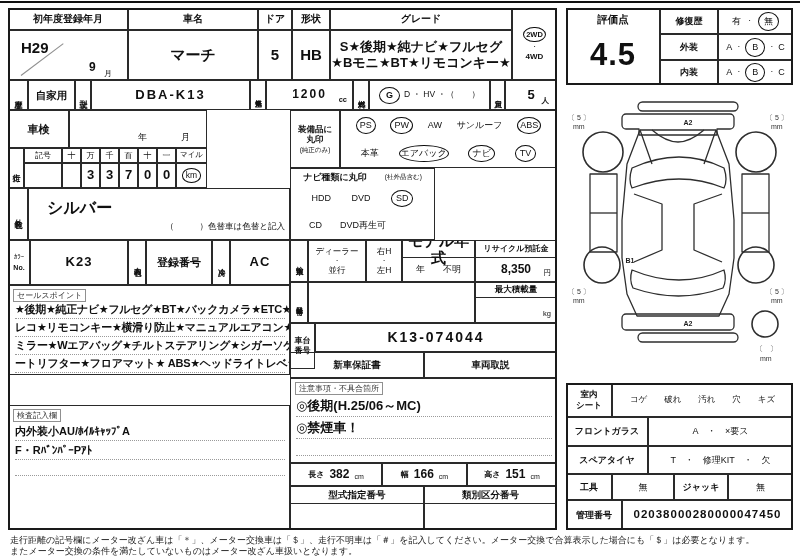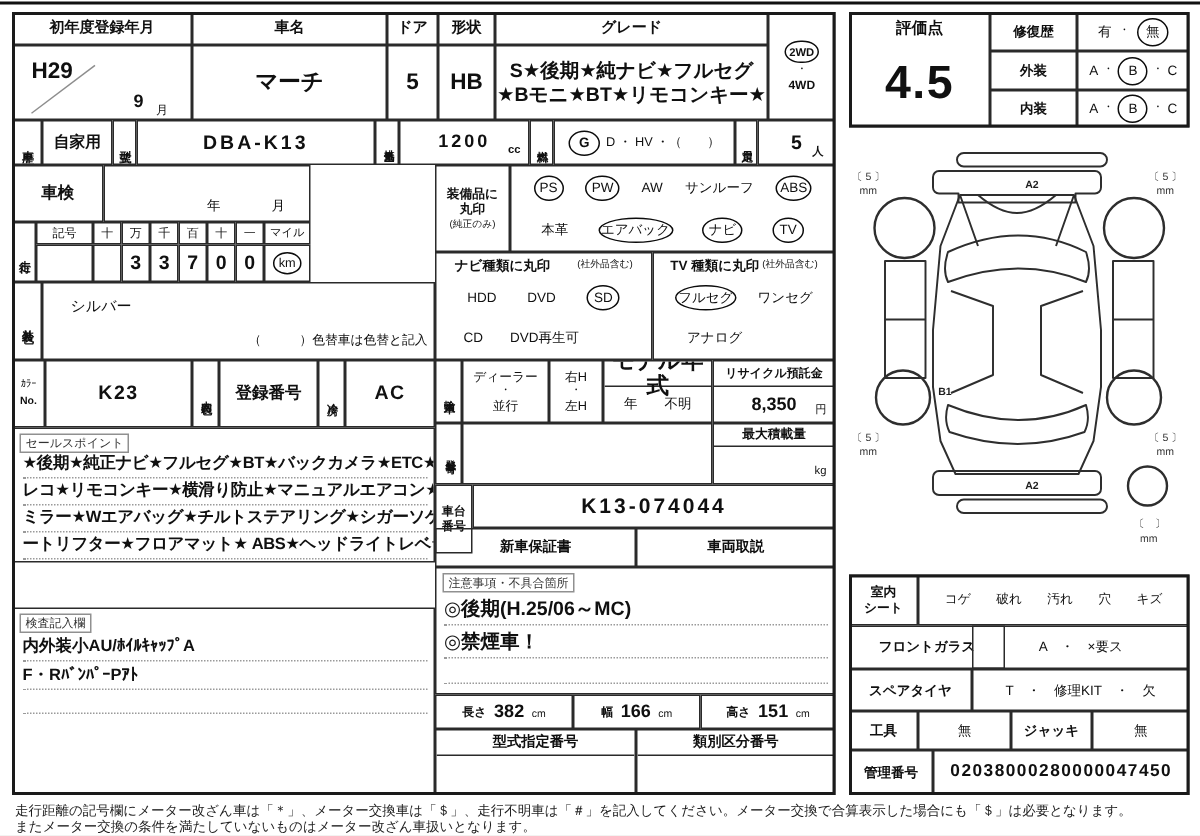--- a/index.html
+++ b/index.html
@@ -87,21 +87,21 @@
   <div class="c" style="left:100px;top:163px;width:19px;height:25px;font-size:13px;font-weight:700">3</div>
   <div class="c" style="left:119px;top:163px;width:19px;height:25px;font-size:13px;font-weight:700">7</div>
   <div class="c" style="left:138px;top:163px;width:19px;height:25px;font-size:13px;font-weight:700">0</div>
   <div class="c" style="left:157px;top:163px;width:19px;height:25px;font-size:13px;font-weight:700">0</div>
   <div class="c" style="left:176px;top:163px;width:31px;height:25px">
     <span class="circ" style="font-size:8.5px;padding:2px 3px">km</span>
   </div>
 
   <div class="c v" style="left:8px;top:188px;width:20px;height:52px">外装色</div>
   <div class="c" style="left:28px;top:188px;width:262px;height:52px">
-    <span style="position:absolute;left:18px;top:10px;font-size:10px;font-weight:400">シルバー</span>
+    <span style="position:absolute;left:18px;top:10px;font-size:16px;font-weight:700">シルバー</span>
     <span style="position:absolute;right:4px;bottom:7px;font-size:8.5px">（　　　）色替車は色替と記入</span>
   </div>
 
   <div class="c col" style="left:290px;top:110px;width:50px;height:58px;gap:1px">
     <span style="font-size:8.5px;font-weight:700">装備品に</span>
     <span style="font-size:8.5px;font-weight:700">丸印</span>
     <span style="font-size:6.5px">(純正のみ)</span>
   </div>
   <div class="c col" style="left:340px;top:110px;width:217px;height:58px">
     <div class="nb" style="display:flex;width:100%;flex:1;align-items:center;justify-content:space-evenly;font-size:9px">
@@ -125,33 +125,20 @@
       <span style="font-size:6.5px">(社外品含む)</span>
     </div>
     <div class="nb" style="display:flex;width:100%;flex:1;align-items:center;justify-content:space-evenly;font-size:9px">
       <span>HDD</span>
       <span>DVD</span>
       <span class="circ" style="padding:3px 4px">SD</span>
     </div>
     <div class="nb" style="display:flex;width:100%;flex:1;align-items:center;justify-content:space-evenly;font-size:9px;padding-right:30px;box-sizing:border-box">
       <span>CD</span>
       <span>DVD再生可</span>
-    </div>
-  </div>
-  <div class="c col" style="left:435px;top:168px;width:122px;height:72px">
-    <div class="nb" style="display:flex;align-items:center;justify-content:center;gap:2px;height:16px">
-      <span style="font-size:9px;font-weight:700">TV 種類に丸印</span>
-      <span style="font-size:6.5px">(社外品含む)</span>
-    </div>
-    <div class="nb" style="display:flex;width:100%;flex:1;align-items:center;justify-content:space-evenly;font-size:9px">
-      <span class="circ" style="padding:3px 1px">フルセグ</span>
-      <span>ワンセグ</span>
-    </div>
-    <div class="nb" style="display:flex;width:100%;flex:1;align-items:center;font-size:9px;padding-left:22px;box-sizing:border-box">
-      <span>アナログ</span>
     </div>
   </div>
 
   <div class="c col" style="left:8px;top:240px;width:22px;height:45px;gap:2px">
     <span style="font-size:7px">ｶﾗｰ</span>
     <span style="font-size:7px;font-weight:700">No.</span>
   </div>
   <div class="c" style="left:30px;top:240px;width:98px;height:45px;font-size:13px;font-weight:600;letter-spacing:1px">K23</div>
   <div class="c v" style="left:128px;top:240px;width:18px;height:45px;font-size:7.5px">内装色</div>
   <div class="c" style="left:146px;top:240px;width:66px;height:45px;font-size:11px;font-weight:700">登録番号</div>
@@ -329,21 +316,21 @@
     <span>室内</span>
     <span>シート</span>
   </div>
   <div class="c" style="left:612px;top:383px;width:181px;height:34px;justify-content:space-evenly;font-size:8.5px">
     <span>コゲ</span>
     <span>破れ</span>
     <span>汚れ</span>
     <span>穴</span>
     <span>キズ</span>
   </div>
-  <div class="c" style="left:566px;top:417px;width:104px;height:29px;font-size:9px;font-weight:700">フロントガラス</div>
+  <div class="c" style="left:566px;top:417px;width:82px;height:29px;font-size:9px;font-weight:700">フロントガラス</div>
   <div class="c" style="left:648px;top:417px;width:145px;height:29px;font-size:9px">A　・　×要ス</div>
   <div class="c" style="left:566px;top:446px;width:82px;height:28px;font-size:9px;font-weight:700">スペアタイヤ</div>
   <div class="c" style="left:648px;top:446px;width:145px;height:28px;font-size:9px">T　・　修理KIT　・　欠</div>
   <div class="c" style="left:566px;top:474px;width:46px;height:26px;font-size:9px;font-weight:700">工具</div>
   <div class="c" style="left:612px;top:474px;width:62px;height:26px;font-size:9px">無</div>
   <div class="c" style="left:674px;top:474px;width:54px;height:26px;font-size:9px;font-weight:700">ジャッキ</div>
   <div class="c" style="left:728px;top:474px;width:65px;height:26px;font-size:9px">無</div>
   <div class="c" style="left:566px;top:500px;width:56px;height:30px;font-size:9px;font-weight:700">管理番号</div>
   <div class="c" style="left:622px;top:500px;width:171px;height:30px;font-size:11.5px;font-weight:600;letter-spacing:1px">02038000280000047450</div>
   <div class="frame" style="left:566px;top:383px;width:227px;height:147px"></div>

